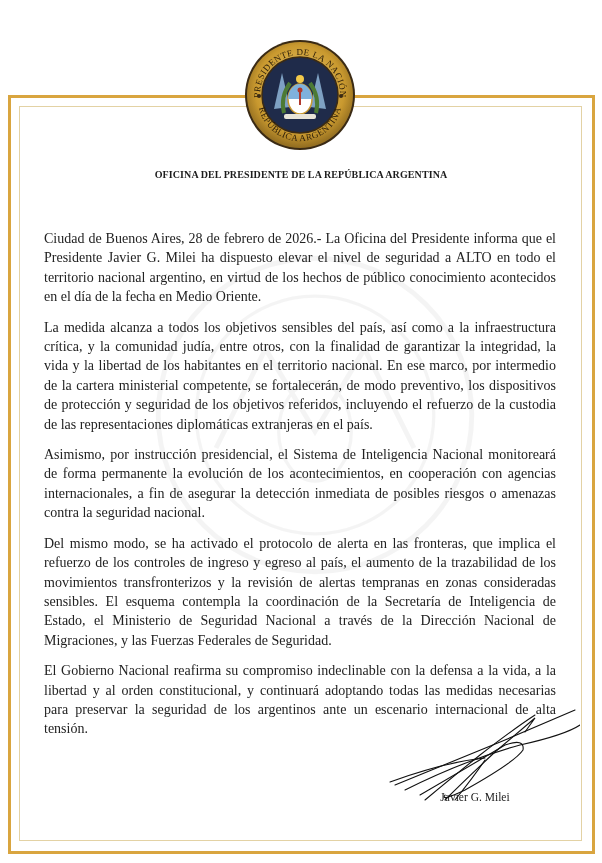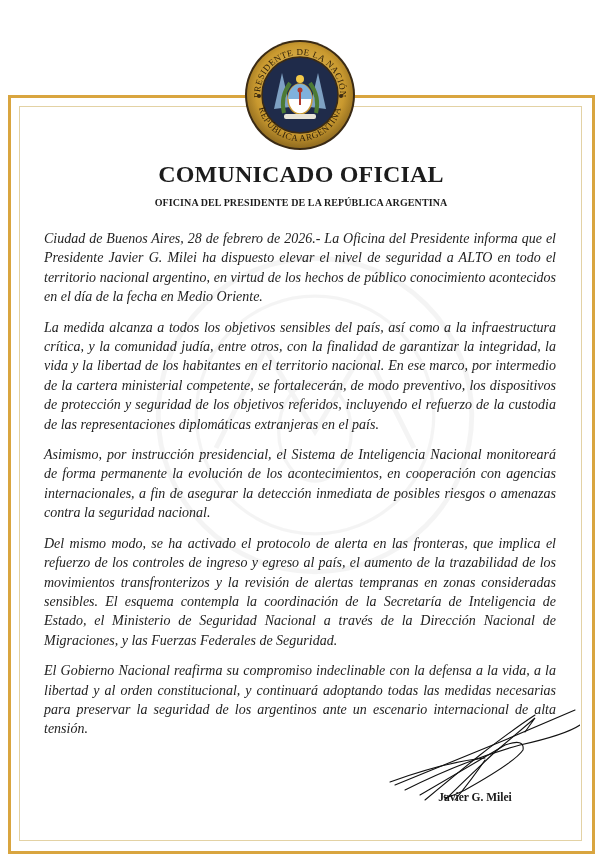--- a/index.html
+++ b/index.html
@@ -32,30 +32,30 @@
       font-weight: bold; font-size: 24px; letter-spacing: 0.2px; color: #1c1c1c;
       margin: 0; line-height: 28px;
     }
     .subtitle {
       font-family: "Liberation Serif", "DejaVu Serif", serif;
       font-weight: bold; font-size: 10px; margin-top: 9px; color: #1c1c1c; letter-spacing: 0.1px;
     }
     .body {
       position: absolute; left: 44px; width: 512px; top: 229px; z-index: 2;
       font-family: "Liberation Serif", "DejaVu Serif", serif;
-      font-size: 14px; line-height: 19.4px; text-align: justify; color: #222; font-style: italic;
+      font-size: 14px; line-height: 19.4px; text-align: justify; color: #222;
     }
     .body p { margin: 0 0 11px 0; }
     .signature {
       position: absolute; left: 385px; top: 700px; width: 195px; height: 110px; z-index: 2;
     }
     .sig-name {
       position: absolute; left: 395px; width: 160px; top: 790px; text-align: center; z-index: 3;
       font-family: "Liberation Serif", "DejaVu Serif", serif;
-      font-weight: bold; font-size: 11.5px; line-height: 14px; color: #1a1a1a;
+      font-weight: normal; font-size: 11.5px; line-height: 14px; color: #1a1a1a;
     }
   </style>
 </head>
 <body>
 
 <div class="frame-outer"></div>
 <div class="frame-inner"></div>
 
 <svg class="watermark" viewBox="0 0 200 200">
   <circle cx="100" cy="100" r="95" fill="none" stroke="#555" stroke-width="3"></circle>
@@ -98,21 +98,20 @@
     <rect x="55" y="52" width="2" height="14" fill="#b03a2e"></rect>
     <circle cx="56" cy="51" r="2.5" fill="#b03a2e"></circle>
 
     <circle cx="56" cy="40" r="4" fill="#f3c94a"></circle>
 
     <rect x="40" y="75" width="32" height="5" rx="2" fill="#e8e4d8"></rect>
   </svg>
 </div>
 
 <div class="header">
-  <h1 class="title">COMUNICADO OFICIAL</h1>
   <div class="subtitle">OFICINA DEL PRESIDENTE DE LA REPÚBLICA ARGENTINA</div>
 </div>
 
 <div class="body">
   <p>Ciudad de Buenos Aires, 28 de febrero de 2026.- La Oficina del Presidente informa que el Presidente Javier G. Milei ha dispuesto elevar el nivel de seguridad a ALTO en todo el territorio nacional argentino, en virtud de los hechos de público conocimiento acontecidos en el día de la fecha en Medio Oriente.</p>
   <p>La medida alcanza a todos los objetivos sensibles del país, así como a la infraestructura crítica, y la comunidad judía, entre otros, con la finalidad de garantizar la integridad, la vida y la libertad de los habitantes en el territorio nacional. En ese marco, por intermedio de la cartera ministerial competente, se fortalecerán, de modo preventivo, los dispositivos de protección y seguridad de los objetivos referidos, incluyendo el refuerzo de la custodia de las representaciones diplomáticas extranjeras en el país.</p>
   <p>Asimismo, por instrucción presidencial, el Sistema de Inteligencia Nacional monitoreará de forma permanente la evolución de los acontecimientos, en cooperación con agencias internacionales, a fin de asegurar la detección inmediata de posibles riesgos o amenazas contra la seguridad nacional.</p>
   <p>Del mismo modo, se ha activado el protocolo de alerta en las fronteras, que implica el refuerzo de los controles de ingreso y egreso al país, el aumento de la trazabilidad de los movimientos transfronterizos y la revisión de alertas tempranas en zonas consideradas sensibles. El esquema contempla la coordinación de la Secretaría de Inteligencia de Estado, el Ministerio de Seguridad Nacional a través de la Dirección Nacional de Migraciones, y las Fuerzas Federales de Seguridad.</p>
   <p>El Gobierno Nacional reafirma su compromiso indeclinable con la defensa a la vida, a la libertad y al orden constitucional, y continuará adoptando todas las medidas necesarias para preservar la seguridad de los argentinos ante un escenario internacional de alta tensión.</p>
 </div>

